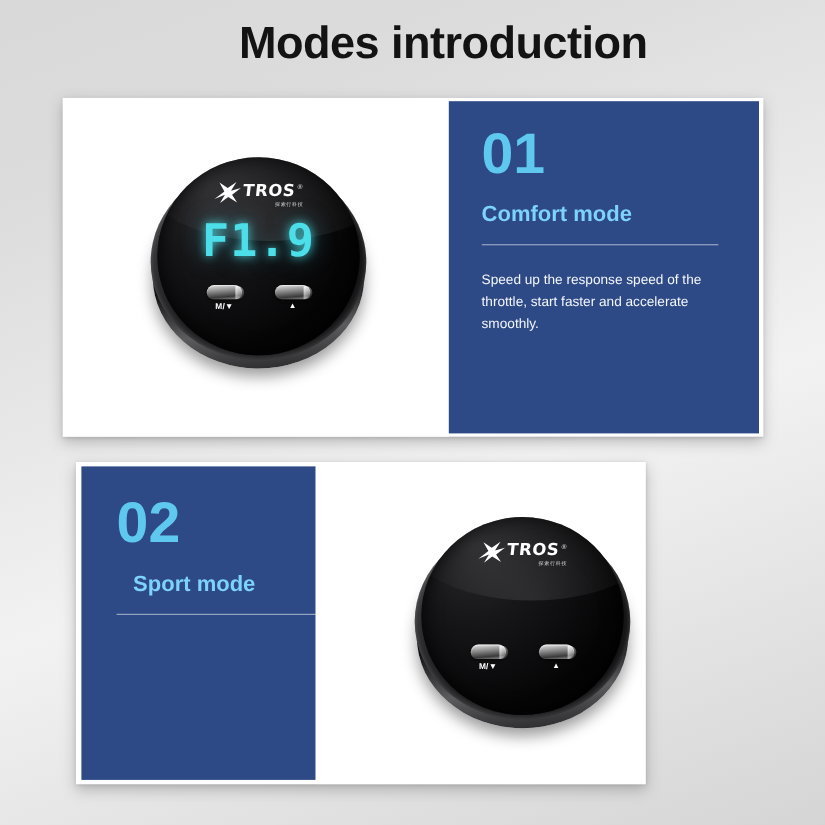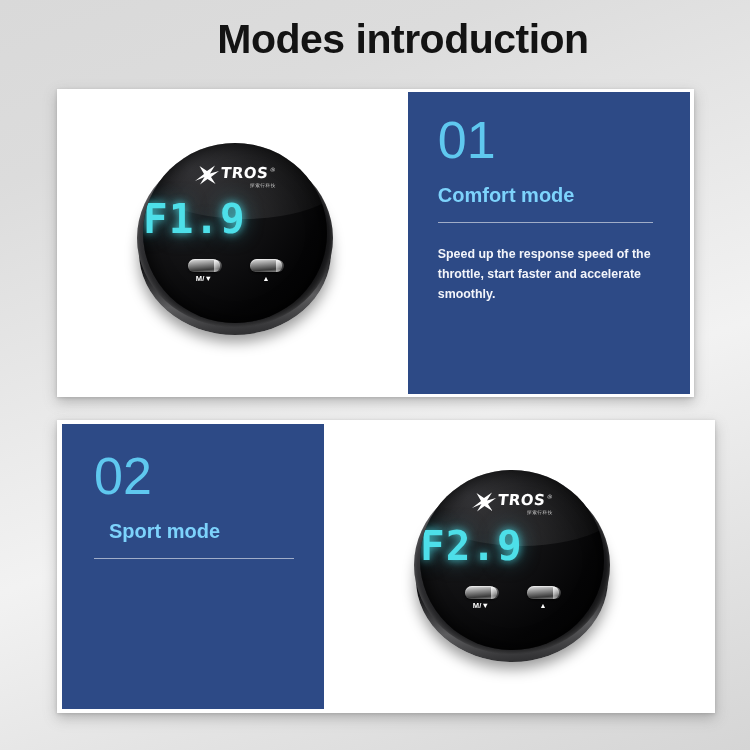--- a/index.html
+++ b/index.html
@@ -21,50 +21,50 @@
 
   
   .card{
     position:absolute;
     background:#ffffff;
     box-shadow:0 5px 12px rgba(110,110,110,.42), 0 1px 3px rgba(120,120,120,.3);
     display:flex;
     overflow:hidden;
   }
   #card-1{left:57px;top:89px;width:637px;height:308px;}
-  #card-2{left:57px;top:420px;width:658px;height:293px;}
+  #card-2{left:69px;top:420px;width:518px;height:293px;}
 
   .pane{position:relative;height:100%;box-sizing:border-box;}
   .pane-white{background:#ffffff;}
   .pane-blue{background:#2d4a86;}
 
   
   #card-1 .pane-white{width:353px;}
   #card-1 .pane-blue{width:284px;margin:3px 4px 3px 0;height:calc(100% - 6px);}
   
   #card-2 .pane-blue{width:262px;margin:4px 0 4px 5px;height:calc(100% - 8px);}
   #card-2 .pane-white{width:370px;}
 
   
   .mode-num{
     position:absolute;left:30px;top:22px;
-    font-size:52px;font-weight:normal;color:#5fc8ef;
+    font-size:52px;font-weight:bold;color:#5fc8ef;
     letter-spacing:0px;line-height:1;
   }
   .mode-name{
     position:absolute;left:30px;top:92px;
     font-size:20px;font-weight:bold;color:#7dd3fc;
   }
   .divider{
     position:absolute;left:30px;top:130px;width:215px;height:1px;
     background:rgba(255,255,255,.55);
   }
   .mode-desc{
     position:absolute;left:30px;top:152px;width:222px;
-    font-size:12.4px;line-height:1.62;color:#f3f5fa;font-weight:bold;
+    font-size:12.4px;line-height:1.62;color:#f3f5fa;font-weight:normal;
   }
   #card-2 .mode-num{left:32px;top:26px;}
   #card-2 .mode-name{left:32px;top:96px;margin-left:15px;}
   #card-2 .divider{left:32px;top:134px;width:200px;}
   #card-2 .mode-desc{left:32px;top:155px;width:240px;}
 
   
   .device-wrap{
     position:absolute;
     width:200px;height:200px;
@@ -120,21 +120,21 @@
     font-size:6px;color:#dcdcdc;vertical-align:super;margin-left:1px;font-weight:normal;
   }
   .logo-sub{
     font-size:4.6px;color:#cfcfcf;letter-spacing:.6px;margin-top:2px;
     align-self:flex-end;
   }
 
   
   .led{
     position:absolute;left:0;top:52px;width:100%;
-    text-align:left;
+    text-align:center;
     font-family:"DejaVu Sans Mono", monospace;
     font-size:41px;font-weight:bold;
     color:#4ddfe9;
     letter-spacing:1px;
     text-shadow:0 0 9px rgba(77,223,233,.85),0 0 20px rgba(60,200,220,.5);
   }
 
   
   .btn-row{
     position:absolute;left:0;top:116px;width:100%;
@@ -230,21 +230,20 @@
             <svg width="26" height="20" viewBox="0 0 26 20">
               <path d="M1 16 L10 9 L5.5 1 L13 6 L21 0.5 L16 8.5 L25 6 L17 12 L21.5 19 L13.5 14 L6 19.5 L10.5 12 Z" fill="#ffffff"></path>
             </svg>
           </div>
           <div class="logo-text-grp">
             <div class="logo-word"><span>TROS</span><span class="logo-reg">®</span></div>
             <div class="logo-sub">探索行科技</div>
           </div>
         </div>
 
-        <div class="led">F2.9</div>
 
         <div class="btn-row">
           <div class="btn-col">
             <div class="btn-cap"></div>
             <div class="btn-lbl">M/▼</div>
           </div>
           <div class="btn-col">
             <div class="btn-cap"></div>
             <div class="btn-lbl up">▲</div>
           </div>

